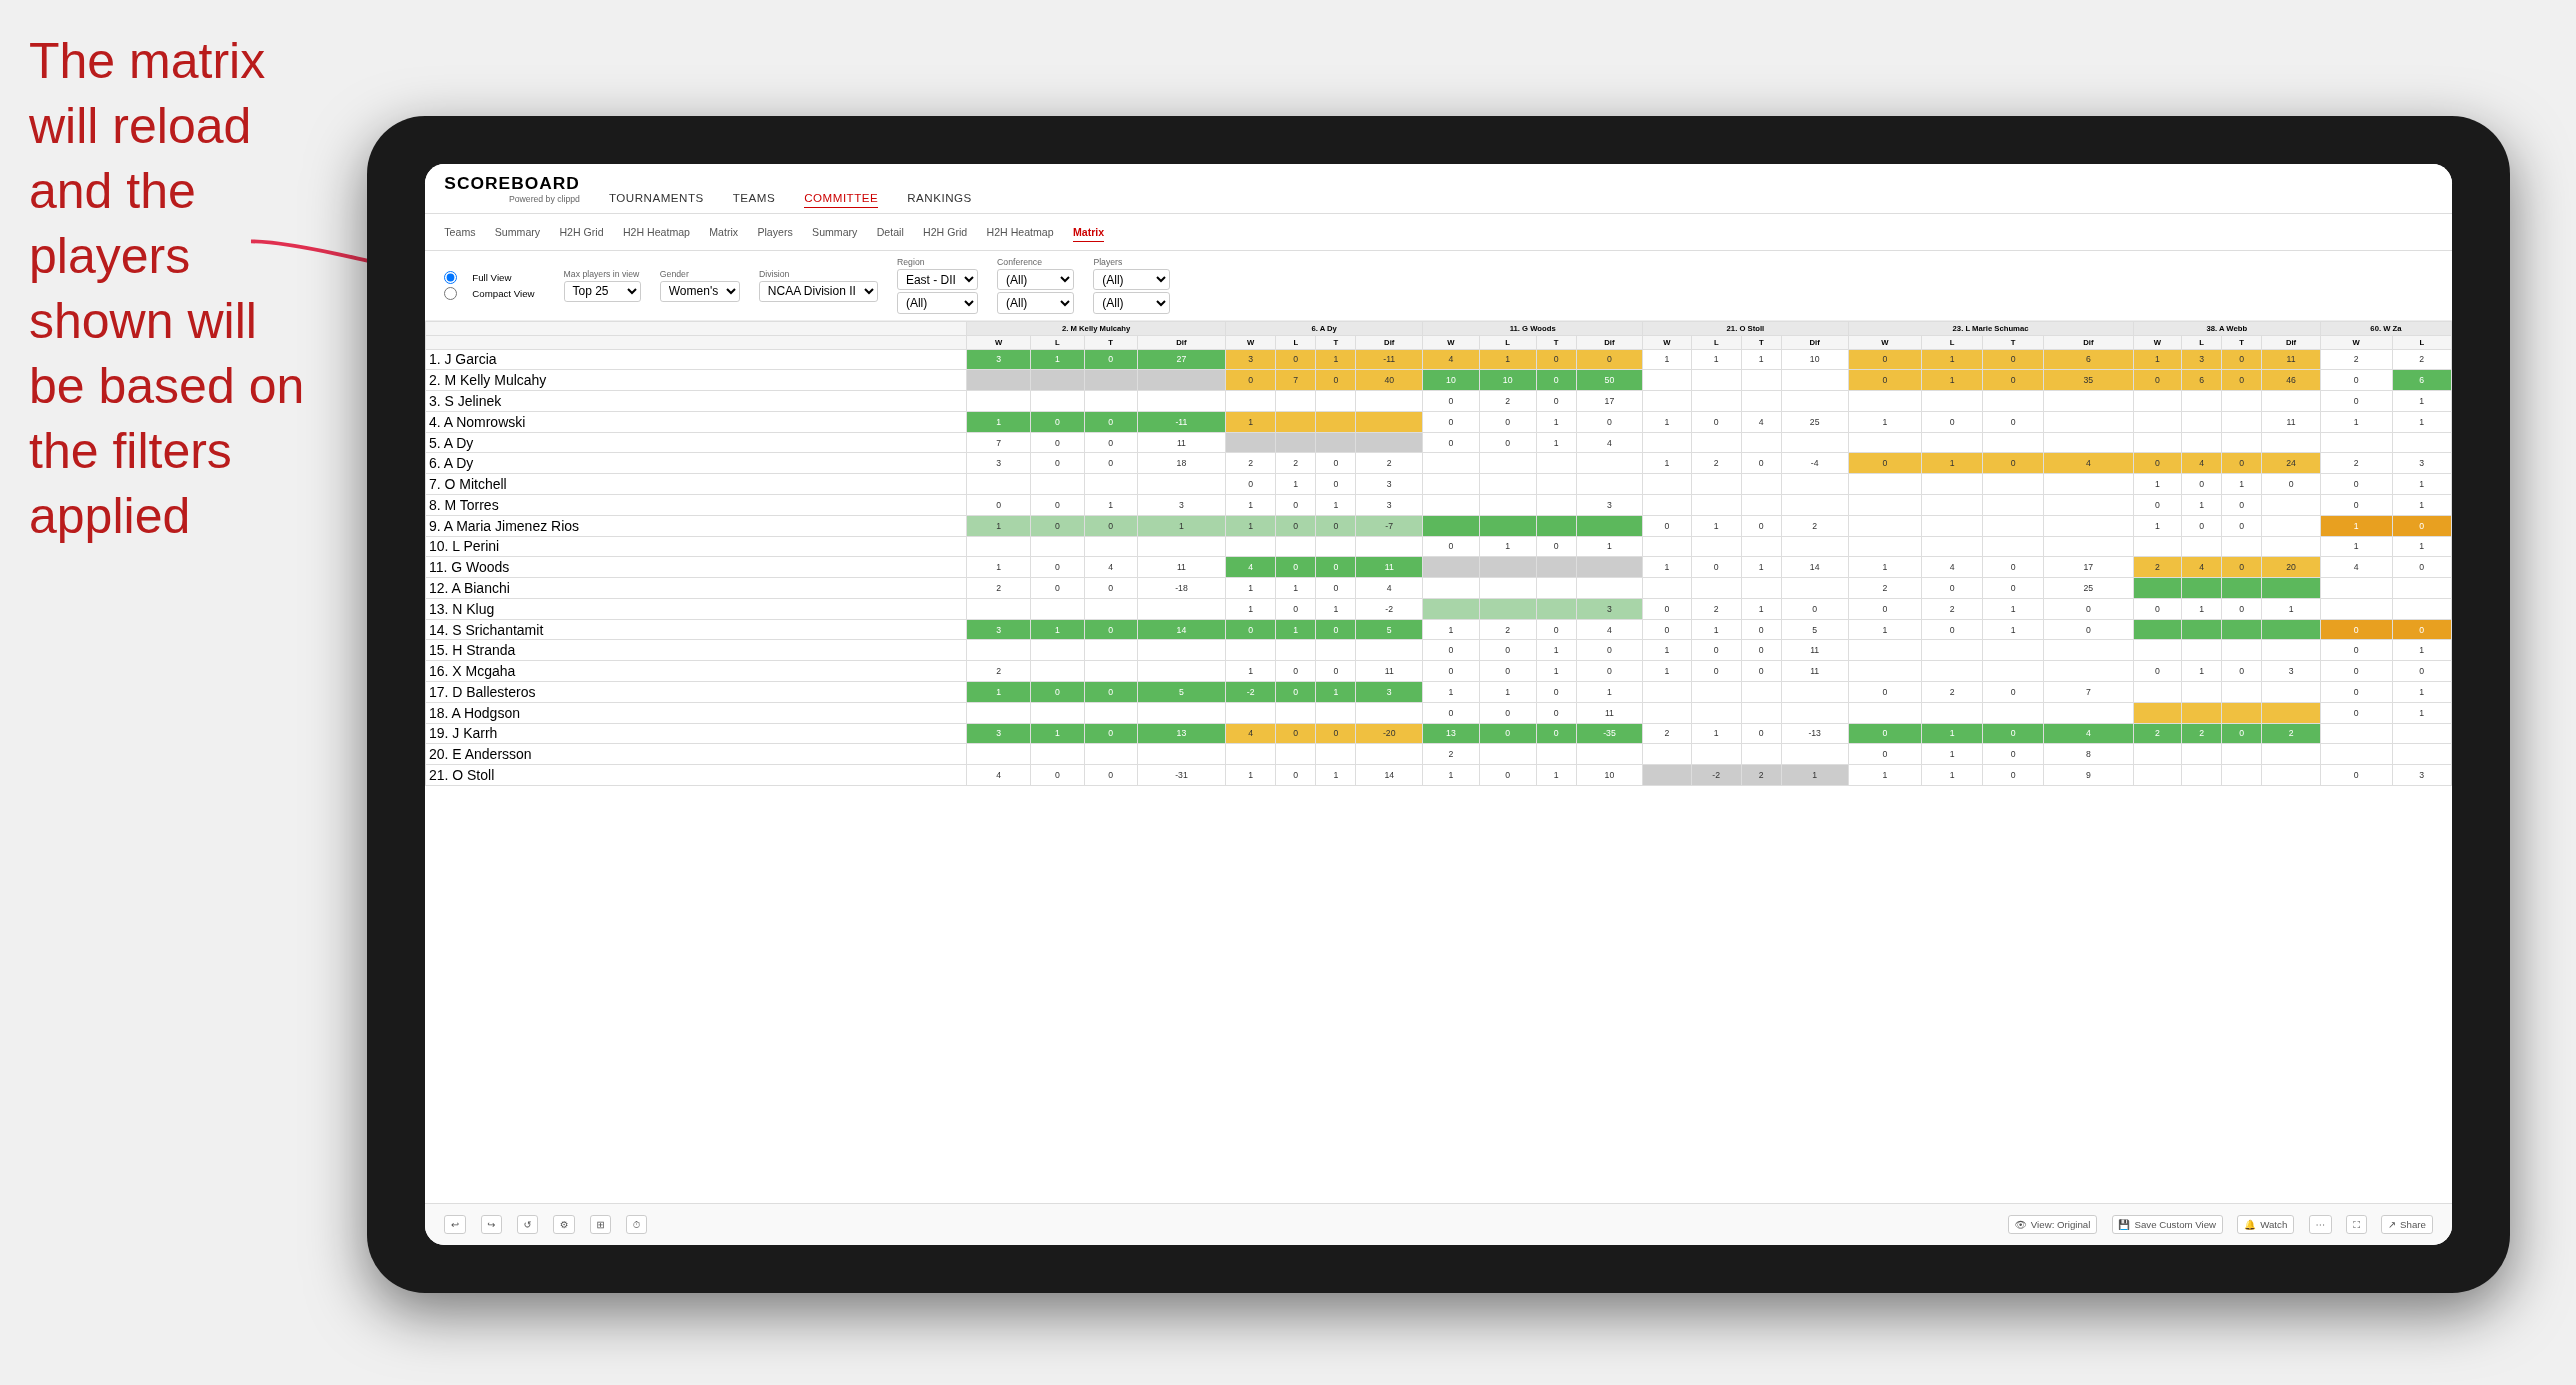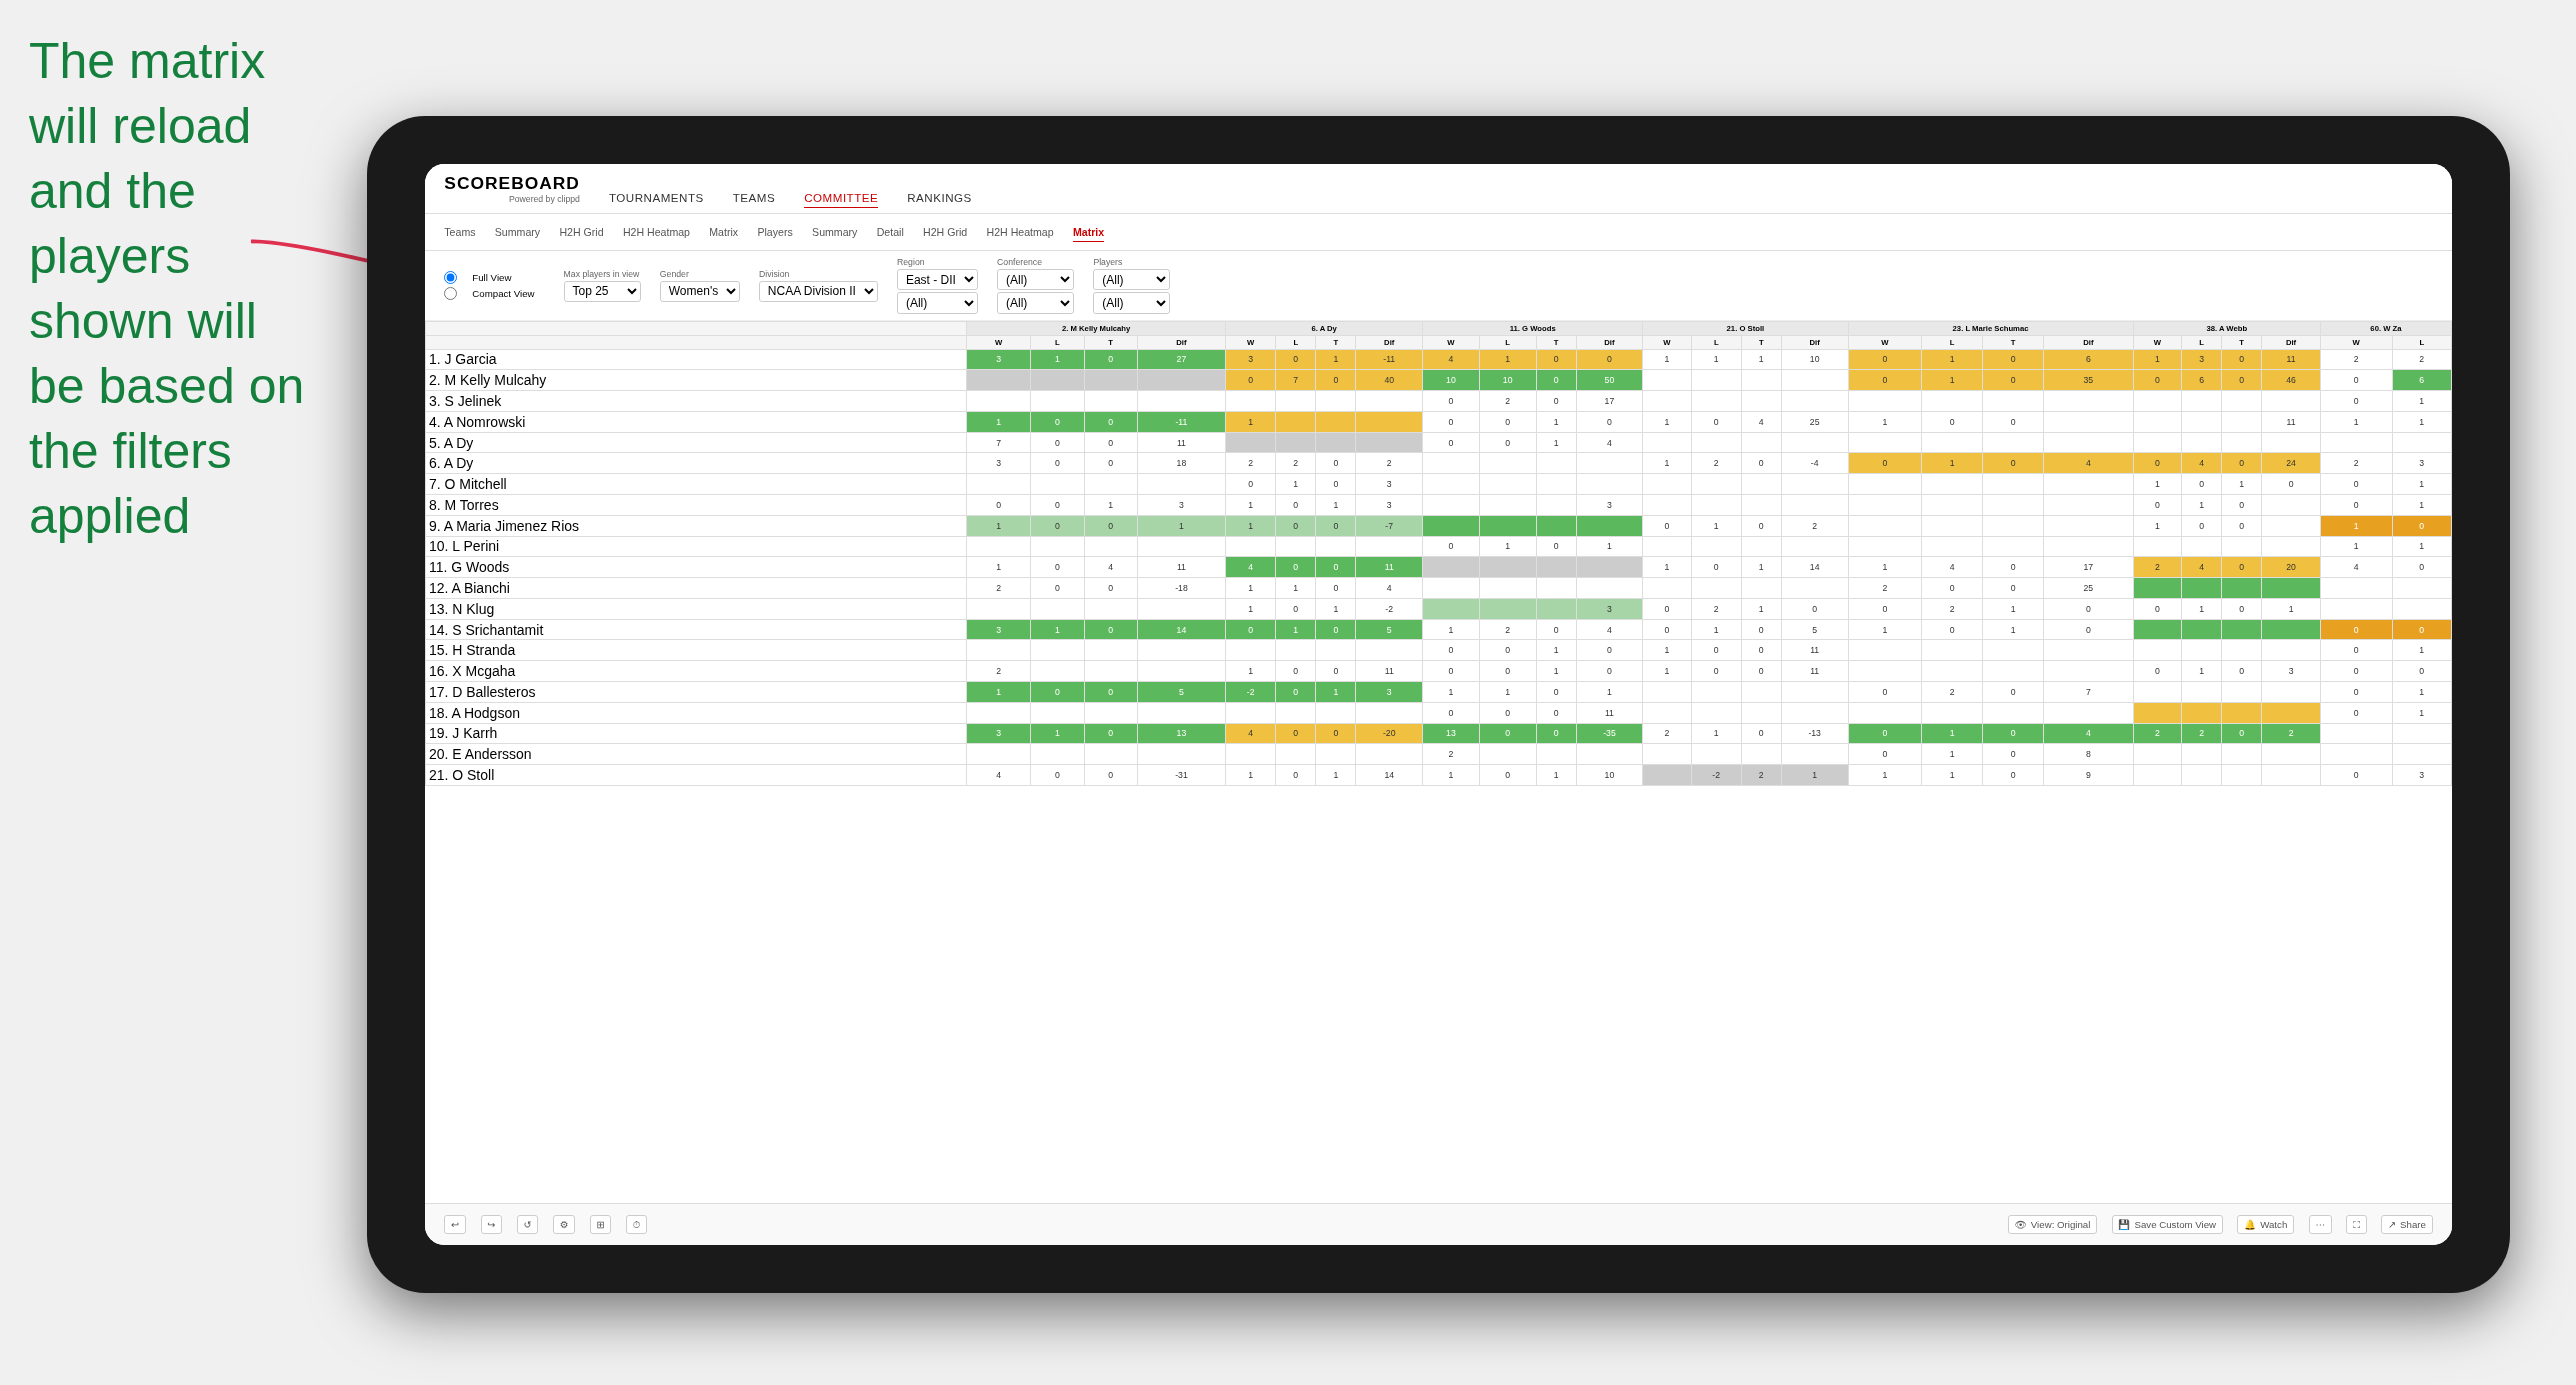--- a/index.html
+++ b/index.html
@@ -13,21 +13,21 @@
     }
 
     
     .annotation-text {
       position: absolute;
       top: 29px;
       left: 29px;
       font-size: 50px;
       font-weight: 400;
       line-height: 1.3;
-      color: #15803d;
+      color: #b91c1c;
       width: 280px;
     }
 
     
     .tablet {
       position: absolute;
       top: 116px;
       left: 367px;
       width: 2143px;
       height: 1177px;

